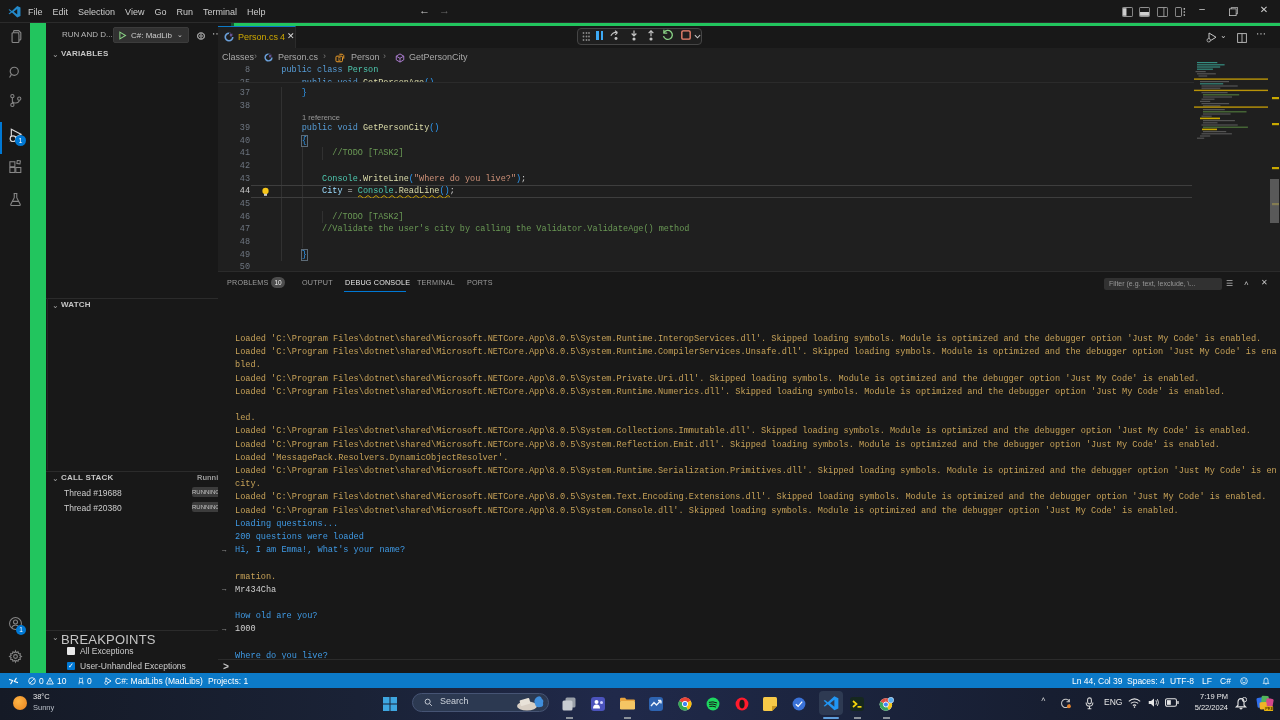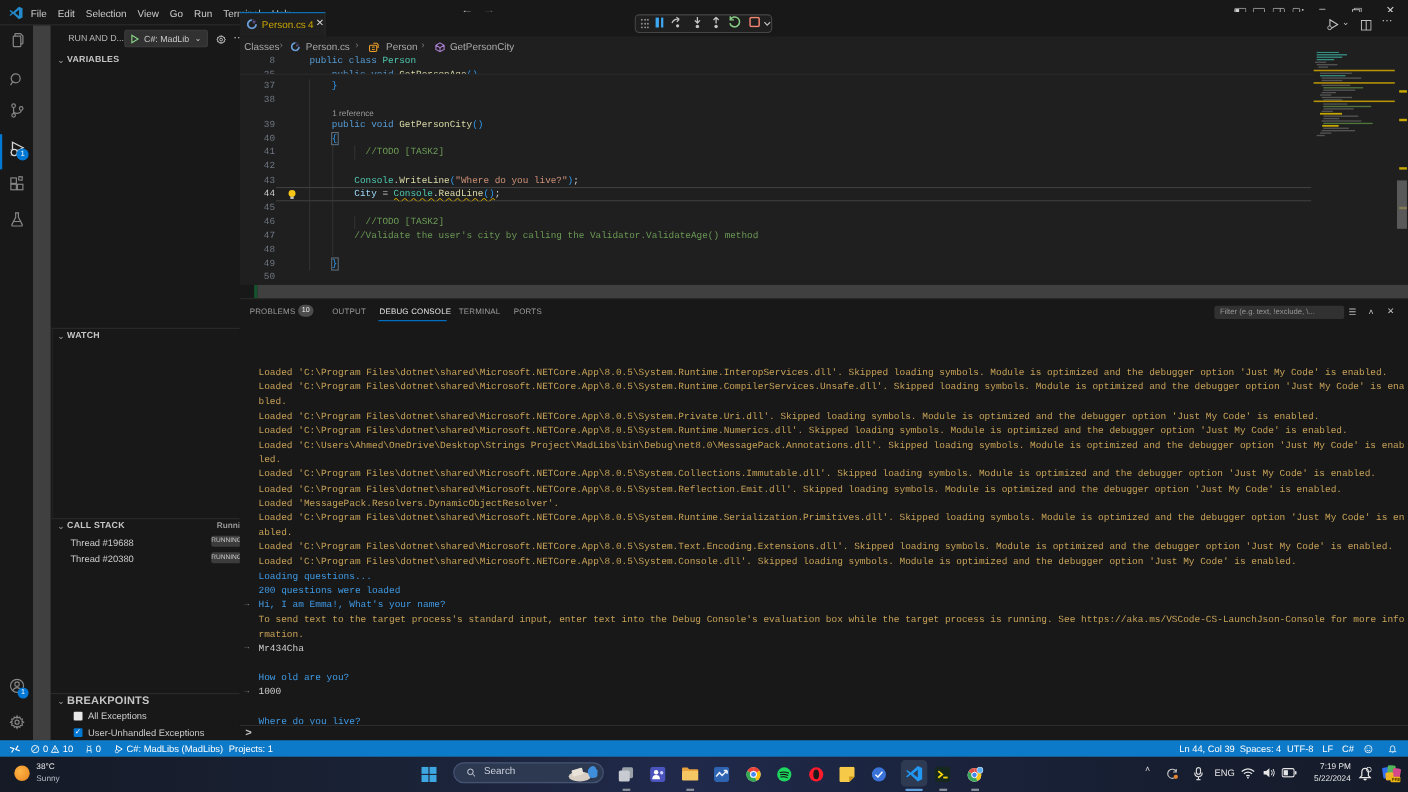--- a/index.html
+++ b/index.html
@@ -1,17 +1,17 @@
 <!DOCTYPE html>
 <html><head>
 <meta charset="utf-8">
 <style>
   * { margin:0; padding:0; box-sizing:border-box; }
   html,body { width:1280px; height:720px; background:#1f1f1f; overflow:hidden; }
-  #root { position:relative; width:1280px; height:720px; background:#404040;
+  #root { position:relative; width:1280px; height:720px; background:#22c55e;
           font-family:"Liberation Sans", sans-serif; color:#ccc; }
   .abs { position:absolute; }
   svg { display:block; }
 </style>
 </head>
 <body>
 <div id="root">
 
 <div class="abs" id="titlebar" style="left:0;top:0;width:1280px;height:23px;background:#181818;border-bottom:1px solid #2b2b2b;">
   <svg class="abs" style="left:8px;top:5px;" width="13" height="13" viewBox="0 0 100 100">
@@ -136,29 +136,29 @@
   <div class="abs" style="left:6px;top:451px;font-size:8px;color:#a0a0a0;">⌄</div>
   <div class="abs" style="left:15px;top:450px;font-size:8px;font-weight:bold;color:#c5c5c5;letter-spacing:.2px;">CALL STACK</div>
   <div class="abs" style="left:151px;top:450px;font-size:7.5px;font-weight:bold;color:#9a9a9a;">Running</div>
   <div class="abs" style="left:18px;top:465px;font-size:8.5px;color:#cccccc;">Thread #19688</div>
   <div class="abs" style="left:146px;top:464px;width:28px;height:10px;background:#3c3c3c;border-radius:2px;font-size:6px;color:#c5c5c5;text-align:center;line-height:10px;">RUNNING</div>
   <div class="abs" style="left:18px;top:480px;font-size:8.5px;color:#cccccc;">Thread #20380</div>
   <div class="abs" style="left:146px;top:479px;width:28px;height:10px;background:#3c3c3c;border-radius:2px;font-size:6px;color:#c5c5c5;text-align:center;line-height:10px;">RUNNING</div>
 
   <div class="abs" style="left:0;top:607px;width:188px;border-top:1px solid #2b2b2b;"></div>
   <div class="abs" style="left:6px;top:610px;font-size:8px;color:#a0a0a0;">⌄</div>
-  <div class="abs" style="left:15px;top:609px;font-size:10px;font-weight:bold;color:#c5c5c5;letter-spacing:.2px;">BREAKPOINTS</div>
+  <div class="abs" style="left:15px;top:609px;font-size:13px;font-weight:normal;color:#c5c5c5;letter-spacing:.2px;">BREAKPOINTS</div>
   <div class="abs" style="left:21px;top:624px;width:8px;height:8px;background:#e8e8e8;border-radius:1px;"></div>
   <div class="abs" style="left:34px;top:623px;font-size:8.5px;color:#cccccc;">All Exceptions</div>
   <div class="abs" style="left:21px;top:639px;width:8px;height:8px;background:#0078d4;border-radius:1px;color:#fff;font-size:7px;line-height:8px;text-align:center;">✓</div>
   <div class="abs" style="left:34px;top:638px;font-size:8.5px;color:#cccccc;">User-Unhandled Exceptions</div>
   <div class="abs" style="left:178px;top:637px;font-size:9px;color:#cccccc;">›</div>
 </div>
 
-<div class="abs" id="editor" style="left:218px;top:11px;width:1062px;height:248px;background:#1f1f1f;overflow:hidden;">
+<div class="abs" id="editor" style="left:218px;top:26px;width:1062px;height:248px;background:#1f1f1f;overflow:hidden;">
 
   <div class="abs" style="left:0;top:0;width:1062px;height:22px;background:#181818;"></div>
   <div class="abs" style="left:0;top:0;width:78px;height:22px;background:#1f1f1f;border-top:1px solid #0c7ac8;border-right:1px solid #2b2b2b;"></div>
   <svg class="abs" style="left:6px;top:6px;" width="10" height="10" viewBox="0 0 16 16">
         <circle cx="8" cy="8" r="6" fill="none" stroke="#6a9fd8" stroke-width="2.6"></circle>
         <rect x="8" y="1" width="8" height="7" fill="#1f1f1f"></rect>
         <text x="9" y="8" font-size="8" fill="#8a6fd0" font-family="Liberation Sans">#</text>
       </svg>
   <div class="abs" style="left:20px;top:6px;font-size:9px;color:#cca700;">Person.cs</div>
   <div class="abs" style="left:62px;top:6px;font-size:9px;color:#cca700;">4</div>
@@ -353,33 +353,31 @@
   <div class="abs" style="left:886px;top:6px;width:118px;height:12px;background:#313131;border-radius:2px;font-size:7px;color:#989898;line-height:12px;padding-left:5px;">Filter (e.g. text, !exclude, \...</div>
   <div class="abs" style="left:1008px;top:7px;font-size:8px;color:#b5b5b5;">☰</div>
   <div class="abs" style="left:1026px;top:7px;font-size:8px;color:#c5c5c5;">˄</div>
   <div class="abs" style="left:1043px;top:6px;font-size:8px;color:#c5c5c5;">✕</div>
 
   <div class="cr" style="top:20.9px;">Loaded 'C:\Program Files\dotnet\shared\Microsoft.NETCore.App\8.0.5\System.Runtime.InteropServices.dll'. Skipped loading symbols. Module is optimized and the debugger option 'Just My Code' is enabled.</div>
   <div class="cr" style="top:34.1px;">Loaded 'C:\Program Files\dotnet\shared\Microsoft.NETCore.App\8.0.5\System.Runtime.CompilerServices.Unsafe.dll'. Skipped loading symbols. Module is optimized and the debugger option 'Just My Code' is ena</div>
   <div class="cr" style="top:47.3px;">bled.</div>
   <div class="cr" style="top:60.5px;">Loaded 'C:\Program Files\dotnet\shared\Microsoft.NETCore.App\8.0.5\System.Private.Uri.dll'. Skipped loading symbols. Module is optimized and the debugger option 'Just My Code' is enabled.</div>
   <div class="cr" style="top:73.7px;">Loaded 'C:\Program Files\dotnet\shared\Microsoft.NETCore.App\8.0.5\System.Runtime.Numerics.dll'. Skipped loading symbols. Module is optimized and the debugger option 'Just My Code' is enabled.</div>
-  <div class="cr" style="top:86.9px;">Loaded 'C:\Users\Ahmed\OneDrive\Desktop\Strings Project\MadLibs\bin\Debug\net8.0\MessagePack.Annotations.dll'. Skipped loading symbols. Module is optimized and the debugger option 'Just My Code' is enab</div>
   <div class="cr" style="top:100.1px;">led.</div>
   <div class="cr" style="top:113.3px;">Loaded 'C:\Program Files\dotnet\shared\Microsoft.NETCore.App\8.0.5\System.Collections.Immutable.dll'. Skipped loading symbols. Module is optimized and the debugger option 'Just My Code' is enabled.</div>
   <div class="cr" style="top:126.5px;">Loaded 'C:\Program Files\dotnet\shared\Microsoft.NETCore.App\8.0.5\System.Reflection.Emit.dll'. Skipped loading symbols. Module is optimized and the debugger option 'Just My Code' is enabled.</div>
   <div class="cr" style="top:139.7px;">Loaded 'MessagePack.Resolvers.DynamicObjectResolver'.</div>
   <div class="cr" style="top:152.9px;">Loaded 'C:\Program Files\dotnet\shared\Microsoft.NETCore.App\8.0.5\System.Runtime.Serialization.Primitives.dll'. Skipped loading symbols. Module is optimized and the debugger option 'Just My Code' is en</div>
-  <div class="cr" style="top:166.1px;">abled.</div>
+  <div class="cr" style="top:166.1px;">city.</div>
   <div class="cr" style="top:179.3px;">Loaded 'C:\Program Files\dotnet\shared\Microsoft.NETCore.App\8.0.5\System.Text.Encoding.Extensions.dll'. Skipped loading symbols. Module is optimized and the debugger option 'Just My Code' is enabled.</div>
   <div class="cr" style="top:192.5px;">Loaded 'C:\Program Files\dotnet\shared\Microsoft.NETCore.App\8.0.5\System.Console.dll'. Skipped loading symbols. Module is optimized and the debugger option 'Just My Code' is enabled.</div>
   <div class="cr crb" style="top:205.7px;">Loading questions...</div>
   <div class="cr crb" style="top:218.9px;">200 questions were loaded</div>
   <div class="cr crb" style="top:232.1px;">Hi, I am Emma!, What's your name?</div>
-  <div class="cr" style="top:245.3px;">To send text to the target process's standard input, enter text into the Debug Console's evaluation box while the target process is running. See https:<span></span>//aka.ms/VSCode-CS-LaunchJson-Console for more info</div>
   <div class="cr" style="top:258.5px;">rmation.</div>
   <div class="ar" style="top:271.7px;">→</div>
   <div class="cr crw" style="top:271.7px;">Mr434Cha</div>
   <div class="cr crb" style="top:298.1px;">How old are you?</div>
   <div class="ar" style="top:311.3px;">→</div>
   <div class="cr crw" style="top:311.3px;">1000</div>
   <div class="cr crb" style="top:337.7px;">Where do you live?</div>
   <div class="ar" style="top:350.9px;">→</div>
   <div class="cr crw" style="top:350.9px;">fjdnhfj nfdjlsnf kljnljsngj nsjlfdnlkj dns</div>
   <div class="cr crb" style="top:377.3px;">How long do you want void poem to be?</div>

